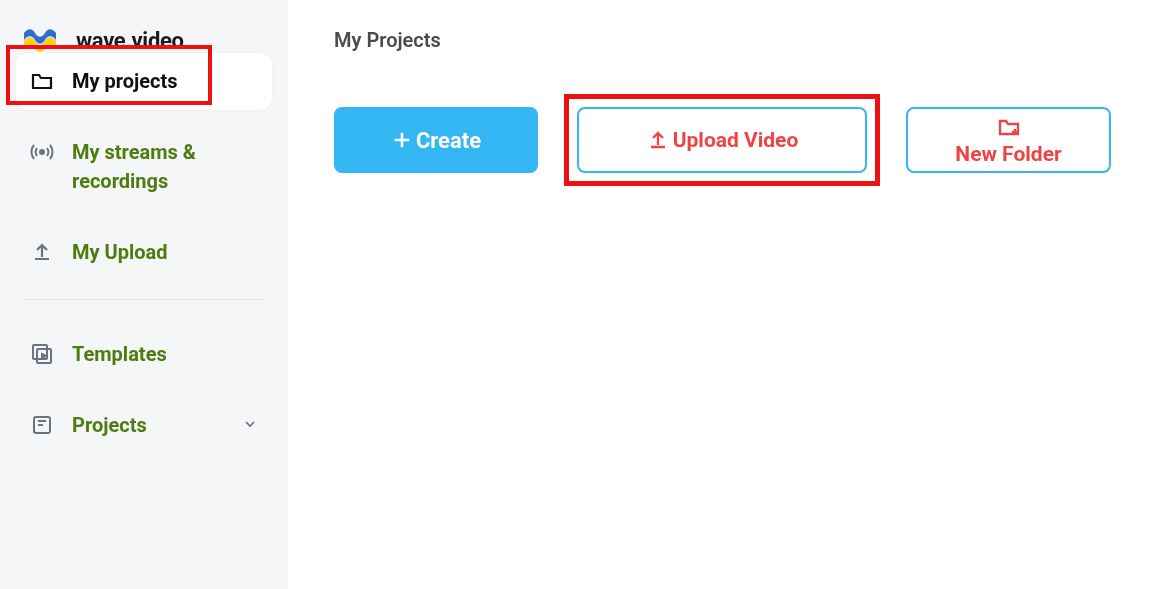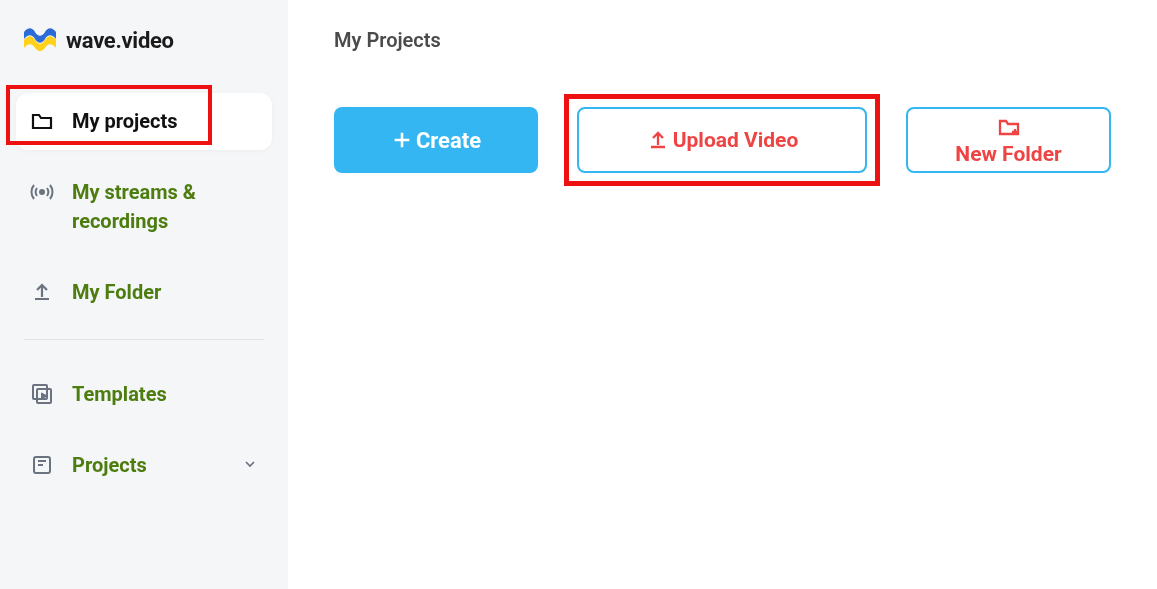--- a/index.html
+++ b/index.html
@@ -1,20 +1,20 @@
 <!DOCTYPE html>
 <html><head>
 <meta charset="utf-8">
 <style>
   * { box-sizing: border-box; margin: 0; padding: 0; font-family: -apple-system, BlinkMacSystemFont, "Segoe UI", Roboto, Arial, sans-serif; }
   body { width: 1157px; height: 589px; background: #fff; display: flex; overflow: hidden; }
 
   
   .sidebar { width: 290px; height: 100%; background: #f4f6f8; padding: 28px 16px 0 16px; }
-  .logo-row { display: flex; align-items: flex-start; gap: 10px; margin-left: 8px; margin-bottom: 40px; }
+  .logo-row { display: flex; align-items: center; gap: 20px; margin-left: 8px; }
   .logo-mark { width: 32px; height: 24px; position: relative; }
   .logo-mark svg { display:block; }
   .logo-text { font-size: 22px; font-weight: 700; color: #1b1b1b; letter-spacing: -0.3px; }
 
   .nav-item { display:flex; align-items:flex-start; gap:18px; padding:14px 14px; border-radius:12px; cursor:pointer; margin-bottom:14px; }
   .nav-item.active { background:#ffffff; box-shadow:0 1px 4px rgba(0,0,0,0.04); }
   .nav-item .label { font-size:20px; font-weight:700; color:#4d7c0f; line-height:1.45; }
   .nav-item.active .label { color:#111; }
   .nav-icon { width:24px; height:24px; flex:0 0 24px; margin-top:2px; color:#6b7280; }
   .nav-item.active .nav-icon { color:#111; }
@@ -77,21 +77,21 @@
     </span>
     <span class="label">My streams &amp; recordings</span>
   </div>
 
   <div class="nav-item">
     <span class="nav-icon">
       <svg width="24" height="24" viewBox="0 0 24 24" fill="none" stroke="currentColor" stroke-width="2.2">
           <path d="M12 17V5M7 10l5-5 5 5M5 19h14"></path>
         </svg>
     </span>
-    <span class="label">My Folder</span>
+    <span class="label">My Upload</span>
   </div>
 
   <div class="divider"></div>
 
   <div class="nav-item">
     <span class="nav-icon">
       <svg width="24" height="24" viewBox="0 0 24 24" fill="none" stroke="currentColor" stroke-width="2">
           <rect x="3" y="3" width="14" height="14" rx="1"></rect>
           <rect x="7" y="7" width="14" height="14" rx="1"></rect>
           <path d="M12 12l4 2-4 2z" fill="currentColor"></path>

